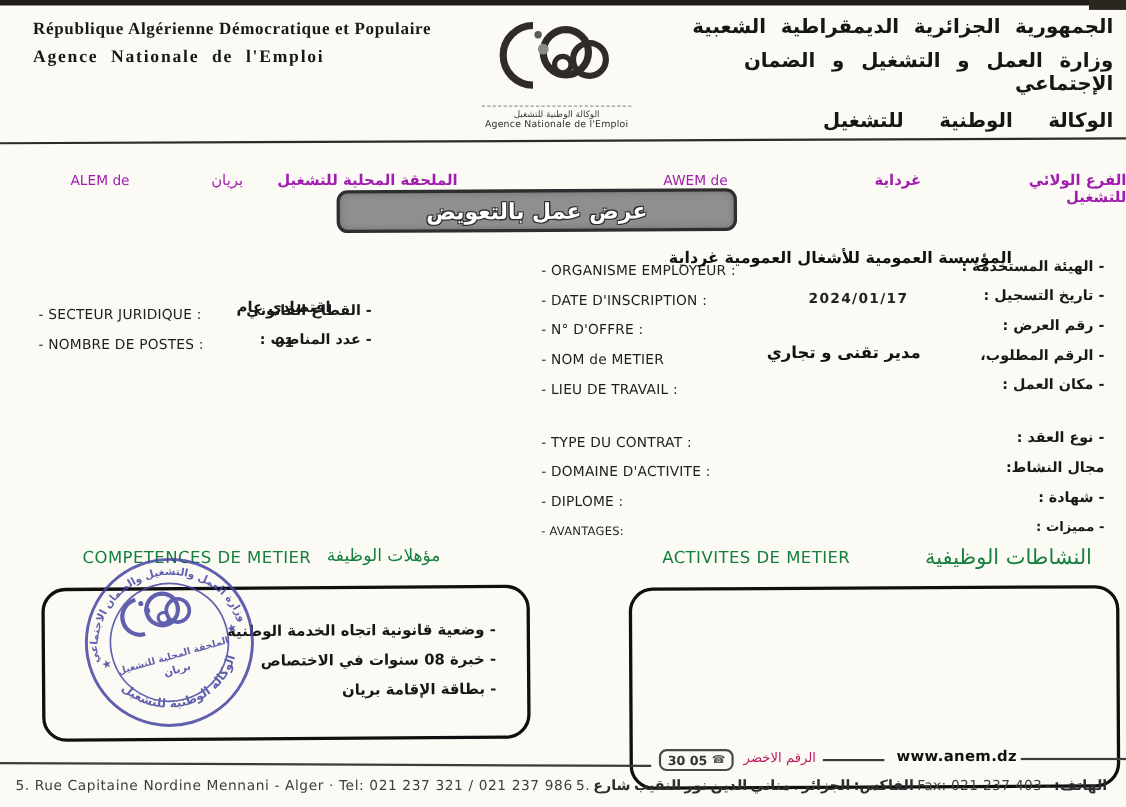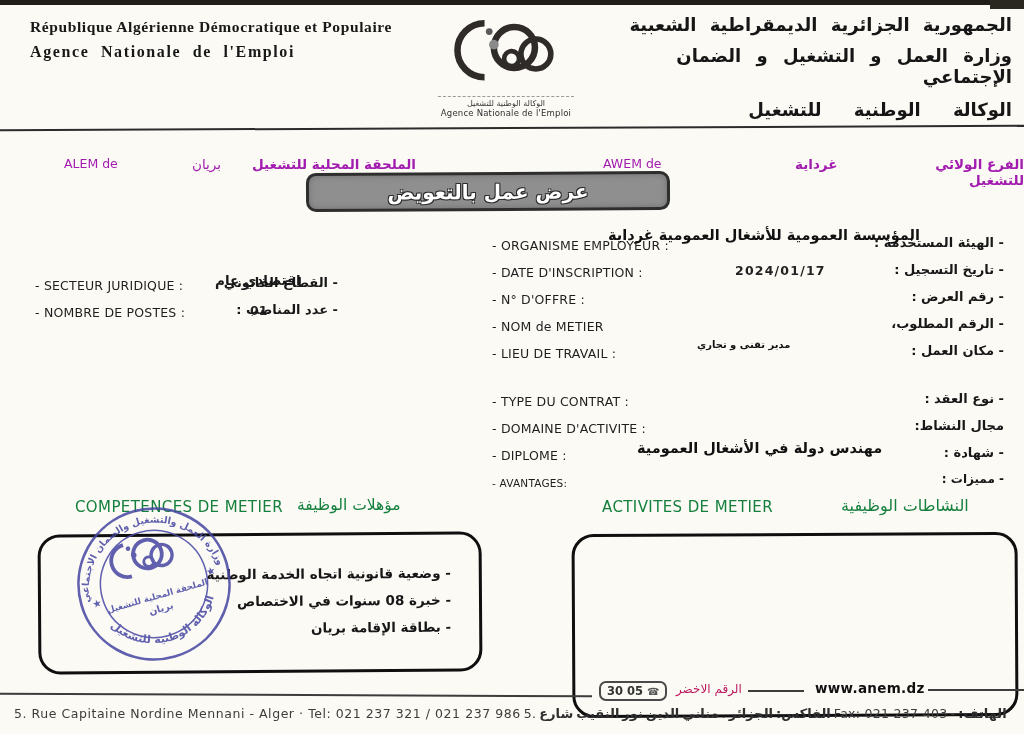--- a/index.html
+++ b/index.html
@@ -48,30 +48,30 @@
   .form-left{position:absolute;left:35px;top:234px;width:315px;height:60px;margin-top:40px;}
   .form-right{position:absolute;left:492px;top:234px;width:524px;height:270px;}
   .frow{position:absolute;left:0;width:100%;height:26px;}
   .flabel{position:absolute;left:0;top:4px;font-size:12.5px;letter-spacing:.2px;color:#1e1e1e;white-space:nowrap;}
   .flabel.small{font-size:10.5px;top:6px;}
   .alabel{position:absolute;right:12px;top:1px;direction:rtl;font-weight:bold;font-size:13px;color:#181818;white-space:nowrap;}
   .alabel.small{font-size:12px;}
   .fval{position:absolute;white-space:nowrap;}
   .val-lg1{right:96px;top:-7px;direction:rtl;font-weight:bold;font-size:14.5px;color:#111;}
   .val-date{left:243px;top:2px;font-weight:bold;font-size:12.5px;letter-spacing:1.2px;color:#222;}
-  .val-metier{left:205px;top:-4px;direction:rtl;font-weight:bold;font-size:10px;color:#111;margin-top:28px;}
+  .val-metier{left:205px;top:-4px;direction:rtl;font-weight:bold;font-size:15px;color:#111;}
   .val-diplome{left:145px;top:-4px;direction:rtl;font-weight:bold;font-size:14.5px;color:#111;}
   .val-secteur{left:180px;top:-2px;direction:rtl;font-weight:bold;font-size:13.5px;color:#1a1a1a;}
   .val-postes{left:215px;top:2px;font-weight:bold;font-size:12.5px;color:#222;}
   
   .sec{position:absolute;font-weight:normal;color:#15803d;}
   .sec-comp-fr{left:75px;top:498px;font-size:15px;letter-spacing:.4px;}
   .sec-comp-ar{left:297px;top:496px;font-size:15.5px;direction:rtl;}
   .sec-act-fr{left:602px;top:498px;font-size:15px;letter-spacing:.4px;}
-  .sec-act-ar{left:841px;top:496px;font-size:16px;direction:rtl;}
+  .sec-act-ar{left:841px;top:496px;font-size:19px;direction:rtl;}
   
   .rbox{position:absolute;border:3px solid #0f0f0f;border-radius:22px;background:transparent;}
   .box-comp{left:38px;top:533px;width:438px;height:134px;transform:rotate(-.4deg);}
   .box-act{left:572px;top:533px;width:440px;height:178px;transform:rotate(-.3deg);}
   .comp-items{position:absolute;left:20px;top:30px;right:28px;direction:rtl;text-align:right;}
   .comp-items div{font-size:13.5px;font-weight:bold;color:#161616;margin-bottom:11px;white-space:nowrap;}
   
   .stamp{position:absolute;left:68px;top:498px;width:172px;height:172px;transform:rotate(-16deg);opacity:.86;z-index:6;}
   
   .fline{position:absolute;border-top:2px solid #3c3c3c;}
@@ -187,21 +187,20 @@
       <span class="fval"></span>
       <span class="alabel">- نوع العقد :</span>
     </div>
     <div class="frow" style="top:183px">
       <span class="flabel">- DOMAINE D'ACTIVITE :</span>
       <span class="fval"></span>
       <span class="alabel">مجال النشاط:</span>
     </div>
     <div class="frow" style="top:210px">
       <span class="flabel">- DIPLOME :</span>
-      <span class="fval val-diplome">مهندس دولة في الأشغال العمومية</span>
       <span class="alabel">- شهادة :</span>
     </div>
     <div class="frow" style="top:237px">
       <span class="flabel small">- AVANTAGES:</span>
       <span class="fval"></span>
       <span class="alabel small">- مميزات :</span>
     </div>
   </div>
 
   <span class="sec sec-comp-fr">COMPETENCES DE METIER</span>

